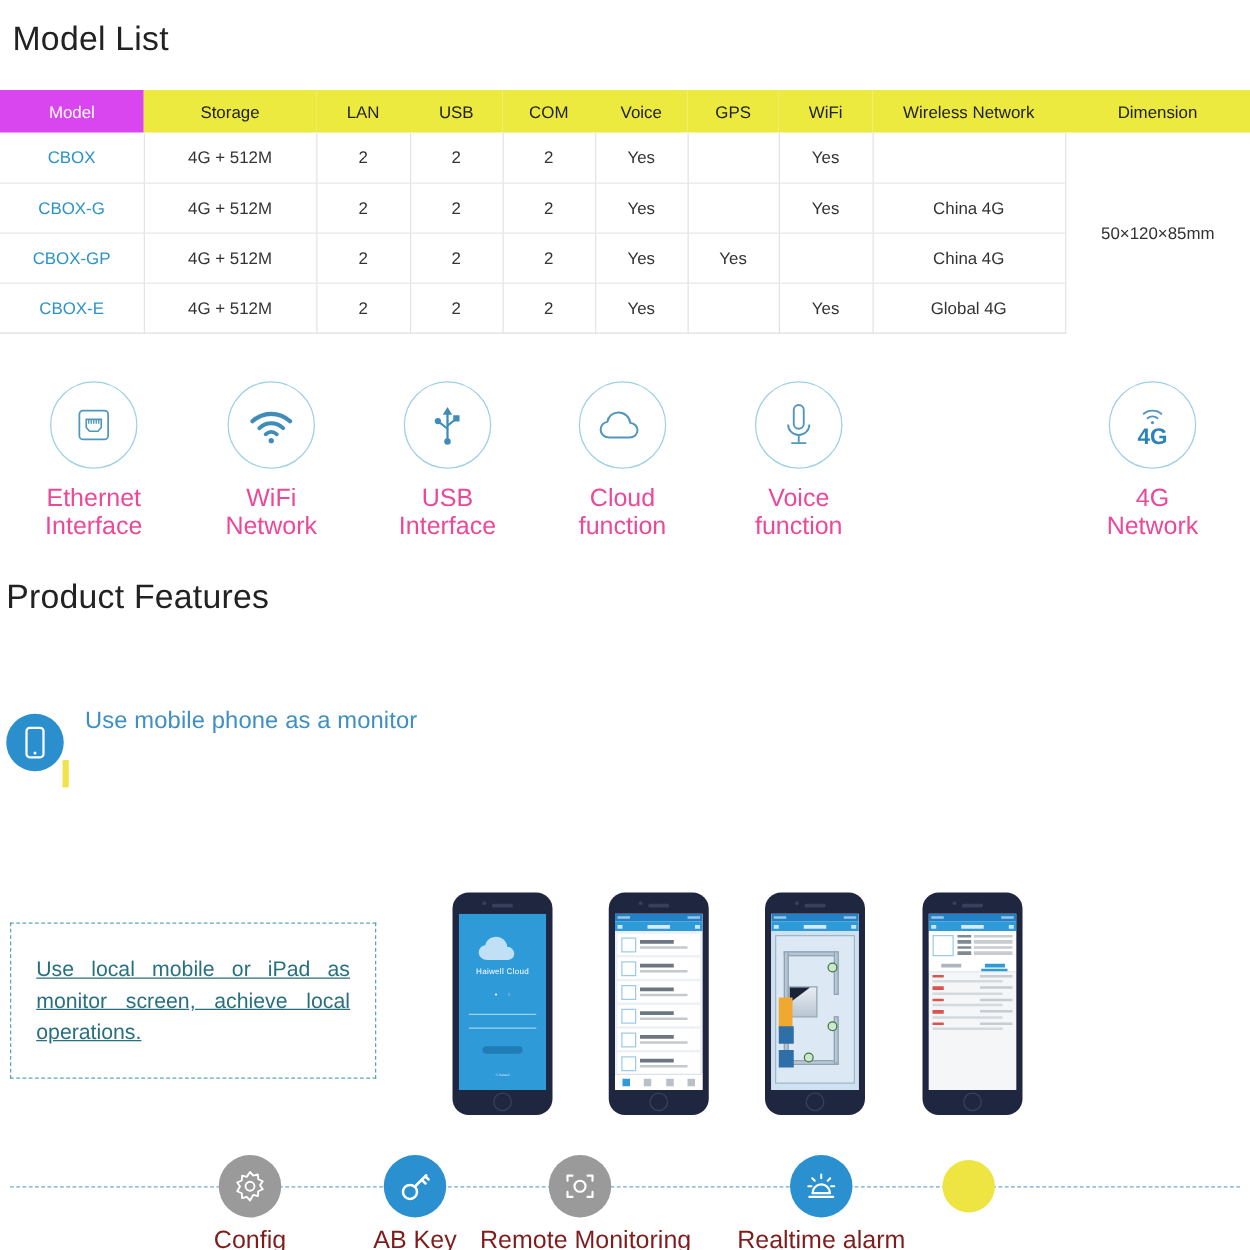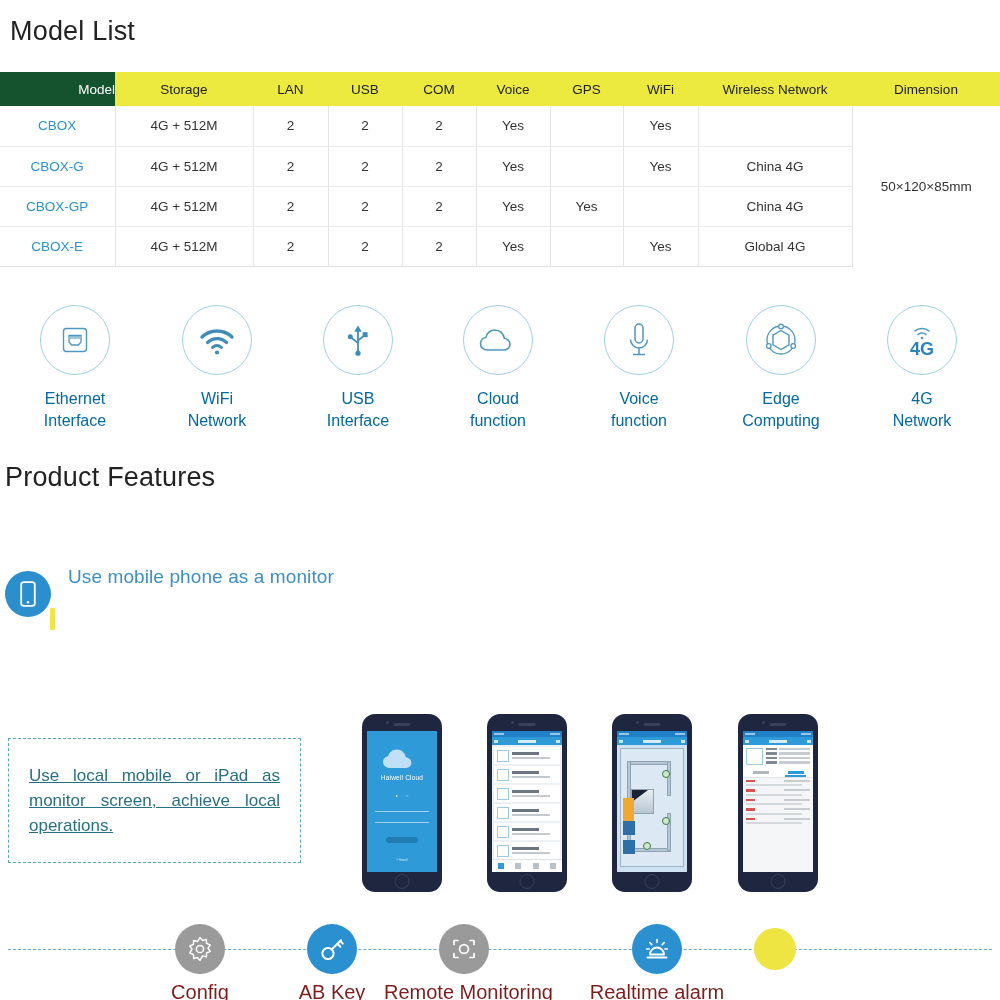--- a/index.html
+++ b/index.html
@@ -35,23 +35,22 @@
   .model-table th {
     background: #ece93f;
     color: #222;
     font-weight: 400;
     height: 34px;
     font-size: 13.5px;
     text-align: center;
     border: none;
   }
   .model-table th.model-head {
-    background: #14532d;
+    background: #d946ef;
     color: #ffffff;
-    text-align: right;
   }
   .model-table td {
     height: 40px;
     text-align: center;
     color: #333333;
     border-right: 1px solid #e4e4e4;
     border-bottom: 1px solid #e8e8e8;
     font-size: 13.5px;
   }
   .model-table td.model-cell {
@@ -81,22 +80,22 @@
     border-radius: 50%;
     border: 1.4px solid #9ed0e4;
     margin: 0 auto;
     display: flex;
     align-items: center;
     justify-content: center;
     background: #ffffff;
   }
   .icon-label {
     margin-top: 13px;
-    font-size: 16px;
-    color: #0369a1;
+    font-size: 20px;
+    color: #ec4899;
     line-height: 22px;
   }
 
   
   .feature-block {
     position: absolute;
     left: 0px; top: 566px;
     width: 700px;
   }
   .feature-icon {
@@ -443,35 +442,20 @@
           <path d="M13 27v6" stroke="#4f97bd" stroke-width="1.5"></path>
           <path d="M7 33.5h12" stroke="#4f97bd" stroke-width="1.5"></path>
         </svg>
       </div>
       <div class="icon-label">
         <span>Voice</span><br>
         <span>function</span>
       </div>
     </div>
 
-    <div class="icon-item" style="left:716px">
-      <div class="icon-circle">
-        <svg width="40" height="40" viewBox="0 0 40 40">
-          <circle cx="20" cy="20" r="14" fill="none" stroke="#4f97bd" stroke-width="1.3"></circle>
-          <path d="M20 10.5l8 4.7v9.6l-8 4.7-8-4.7v-9.6z" fill="none" stroke="#4f97bd" stroke-width="1.4"></path>
-          <circle cx="20" cy="6.4" r="2.3" fill="#fff" stroke="#4f97bd" stroke-width="1.3"></circle>
-          <circle cx="32.2" cy="26" r="2.3" fill="#fff" stroke="#4f97bd" stroke-width="1.3"></circle>
-          <circle cx="7.8" cy="26" r="2.3" fill="#fff" stroke="#4f97bd" stroke-width="1.3"></circle>
-        </svg>
-      </div>
-      <div class="icon-label">
-        <span>Edge</span><br>
-        <span>Computing</span>
-      </div>
-    </div>
 
     <div class="icon-item" style="left:857px">
       <div class="icon-circle">
         <svg width="44" height="42" viewBox="0 0 44 42">
           <path d="M15 12c3.5-3.4 10.5-3.4 14 0" fill="none" stroke="#4f97bd" stroke-width="1.5" stroke-linecap="round"></path>
           <path d="M18 15.6c2.2-2 5.8-2 8 0" fill="none" stroke="#4f97bd" stroke-width="1.5" stroke-linecap="round"></path>
           <circle cx="22" cy="19" r="1.3" fill="#4f97bd"></circle>
           <text x="22" y="36" text-anchor="middle" font-family="Liberation Sans, sans-serif" font-size="18" font-weight="bold" fill="#2b83b8">4G</text>
         </svg>
       </div>

